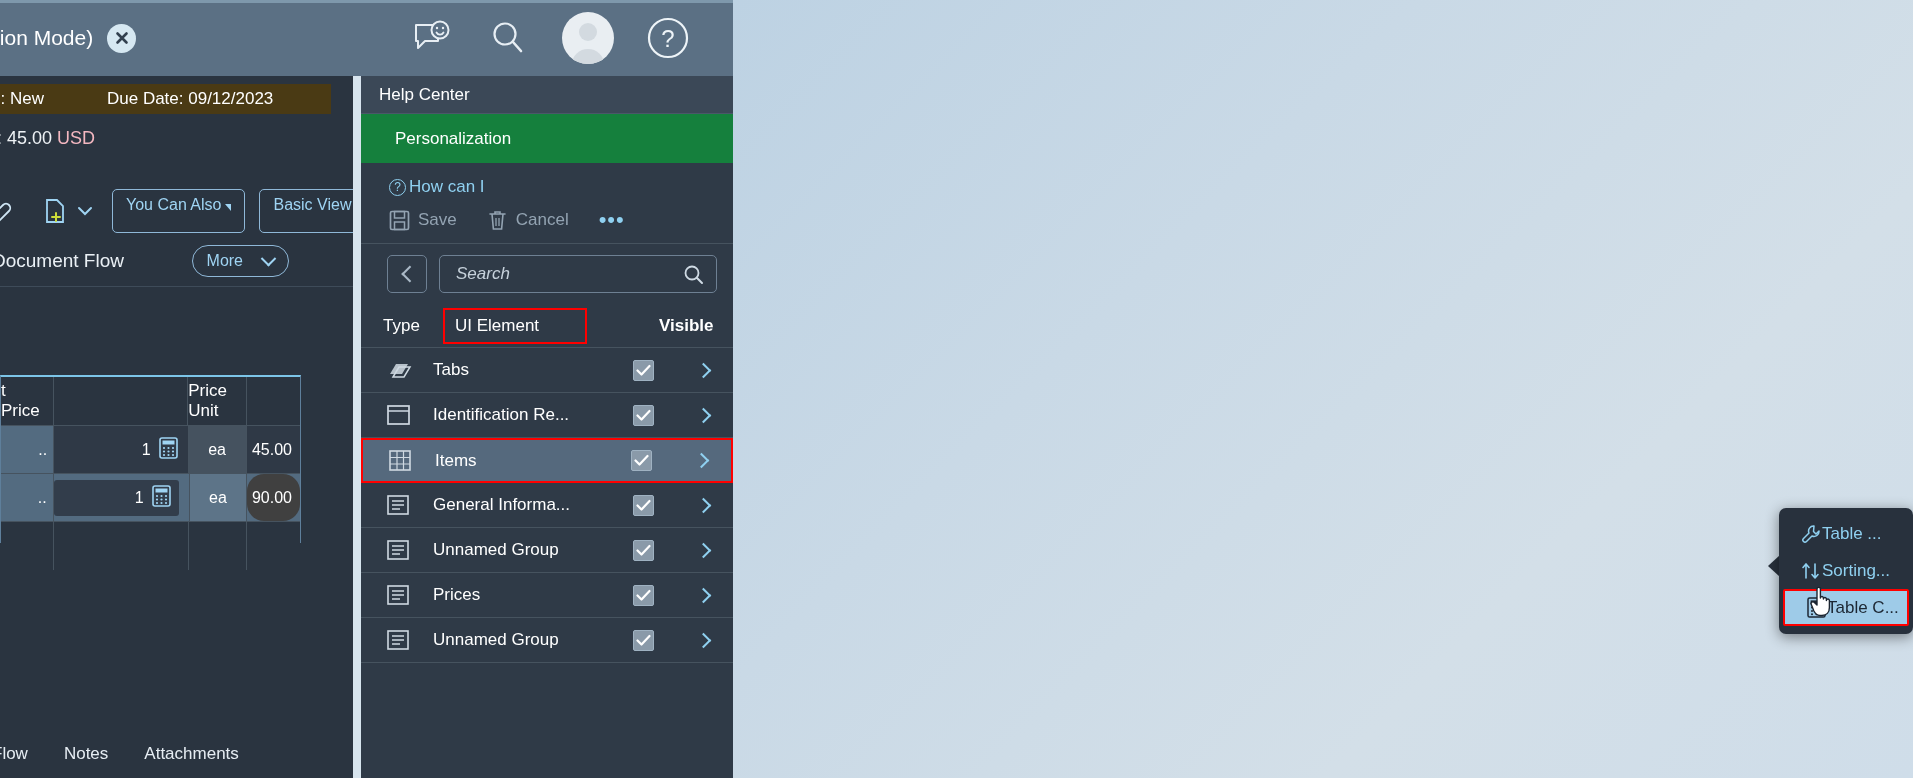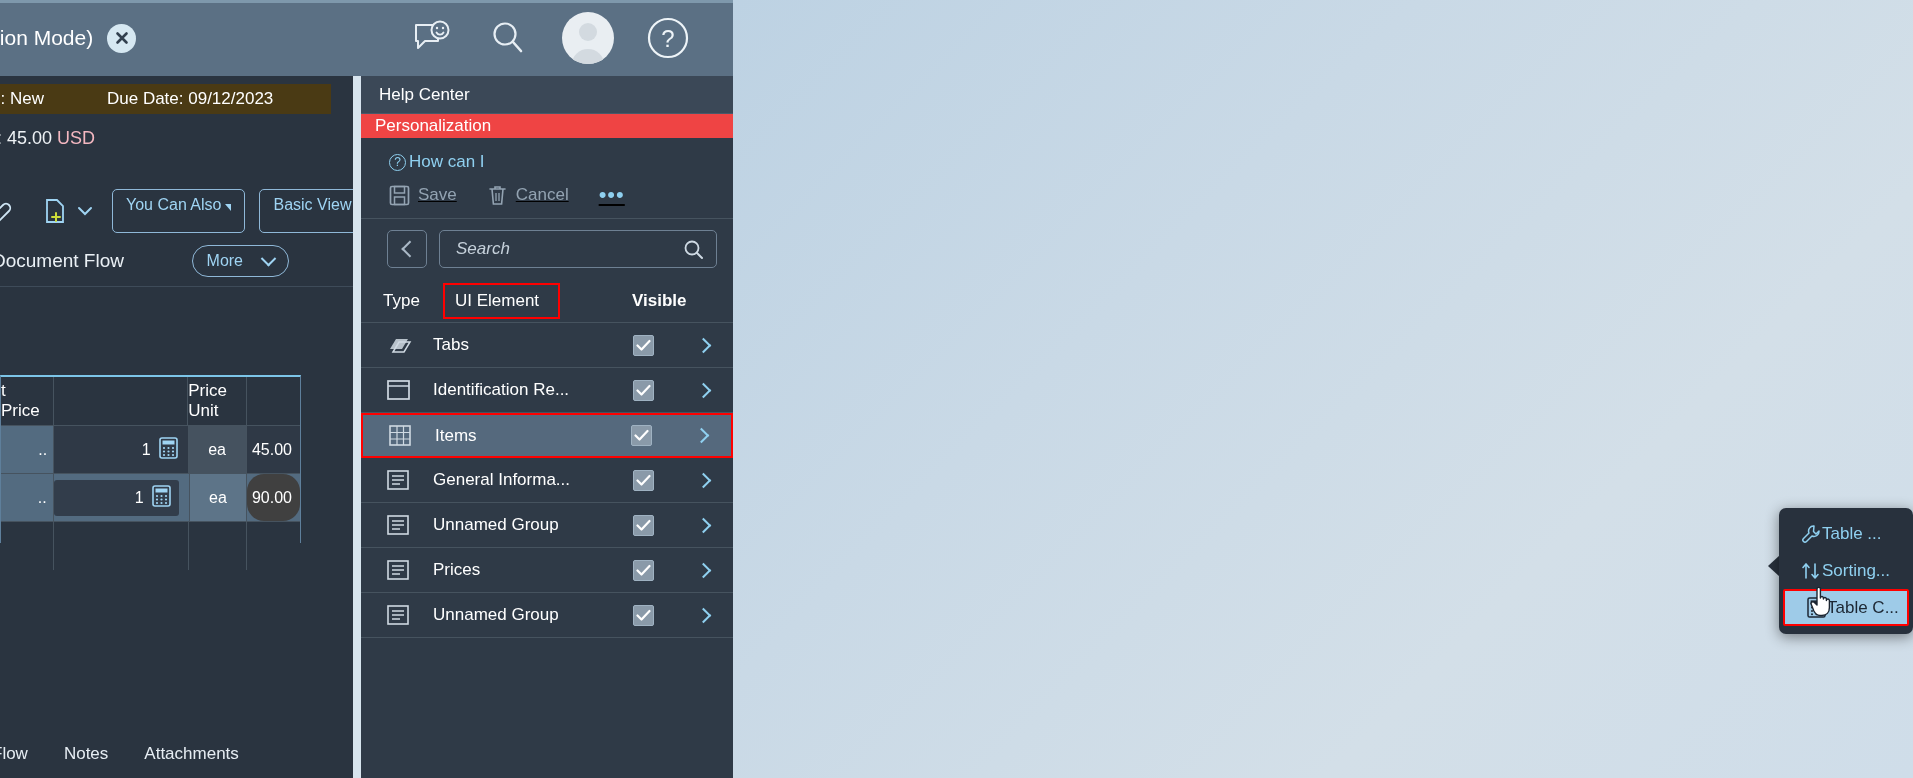--- a/index.html
+++ b/index.html
@@ -127,36 +127,35 @@
     position:absolute; left:353px; top:76px; width:380px; height:702px;
     background:#2f3a47;
     border-left: 8px solid #d7e4ee;
   }
   .panel-titlebar {
     height:38px; background:#3b4857; display:flex; align-items:center;
     padding-left:18px; color:#ffffff; font-size:17px;
     border-bottom:1px solid #4a5869;
   }
   .panel-subbar {
-    height:24px; background:#ef4444; display:flex; align-items:center;
-    padding-left:14px; color:#ffffff; font-size:17px;
+    height:49px; background:#15803d; display:flex; align-items:center;
+    padding-left:34px; color:#ffffff; font-size:17px;
   }
   .howcan {
     display:flex; align-items:center; gap:3px; color:#8fd0f0; font-size:17px;
     padding:14px 0 0 28px;
   }
   .qmark-circle {
     width:17px;height:17px;border:1.6px solid #8fd0f0;border-radius:50%;
     display:inline-flex;align-items:center;justify-content:center;
     font-size:12px; line-height:1; color:#8fd0f0;
   }
   .sc-row {
     display:flex; align-items:center; gap:30px; padding:12px 0 12px 28px;
     border-bottom:1px solid #46535f;
-    text-decoration:underline;
   }
   .sc-item { display:flex; align-items:center; gap:8px; color:#93a3b2; font-size:17px; }
   .dots { color:#8fd0f0; font-size:22px; letter-spacing:1px; line-height:8px; }
 
   .searchbar { display:flex; align-items:flex-start; gap:12px; padding:11px 16px 11px 26px; }
   .back-btn {
     width:40px;height:38px;border:1px solid #6e8093;border-radius:5px;
     display:flex;align-items:center;justify-content:center;
   }
   .chev-l { width:12px;height:12px;border-left:2.4px solid #aab9c7;border-bottom:2.4px solid #aab9c7;transform:rotate(45deg) translate(2px,-2px);}
@@ -168,21 +167,21 @@
   .search-input .ph { color:#c6d1db; font-style:italic; font-size:17px; }
 
   .col-head {
     display:flex; align-items:center; height:44px;
     border-bottom:1px solid #46535f; color:#ffffff; font-size:17px;
     padding-left:22px;
   }
   .ch-type { width:60px; }
   .ch-ui {
     padding:6px 10px; border:2px solid #ff0000;
-    width:117px;
+    width:144px;
   }
   .ch-visible { margin-left:72px;font-weight:bold; }
 
   .list { }
   .li {
     display:flex; align-items:center; height:45px;
     border-bottom:1px solid #46535f;
     padding-left:26px; position:relative;
   }
   .li.selected { background:#55697d; border-bottom:1px solid #7cc5e8; }

